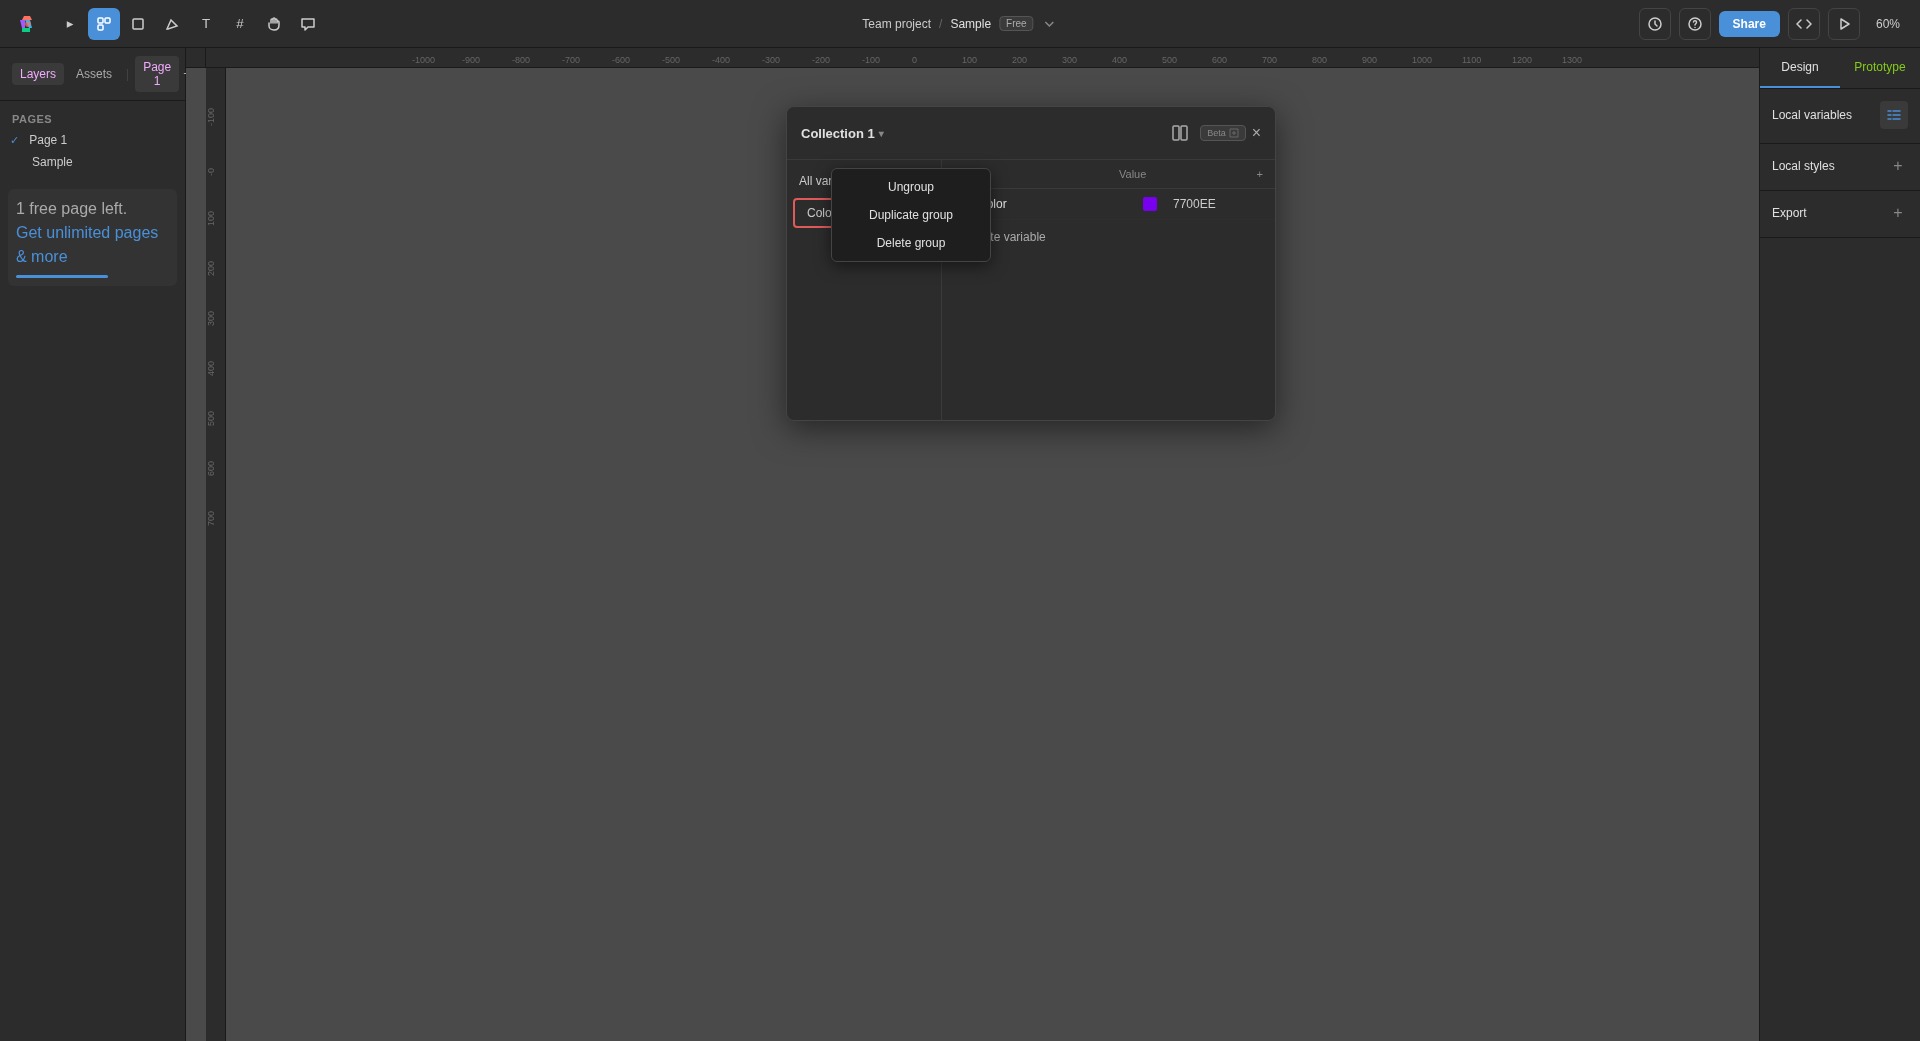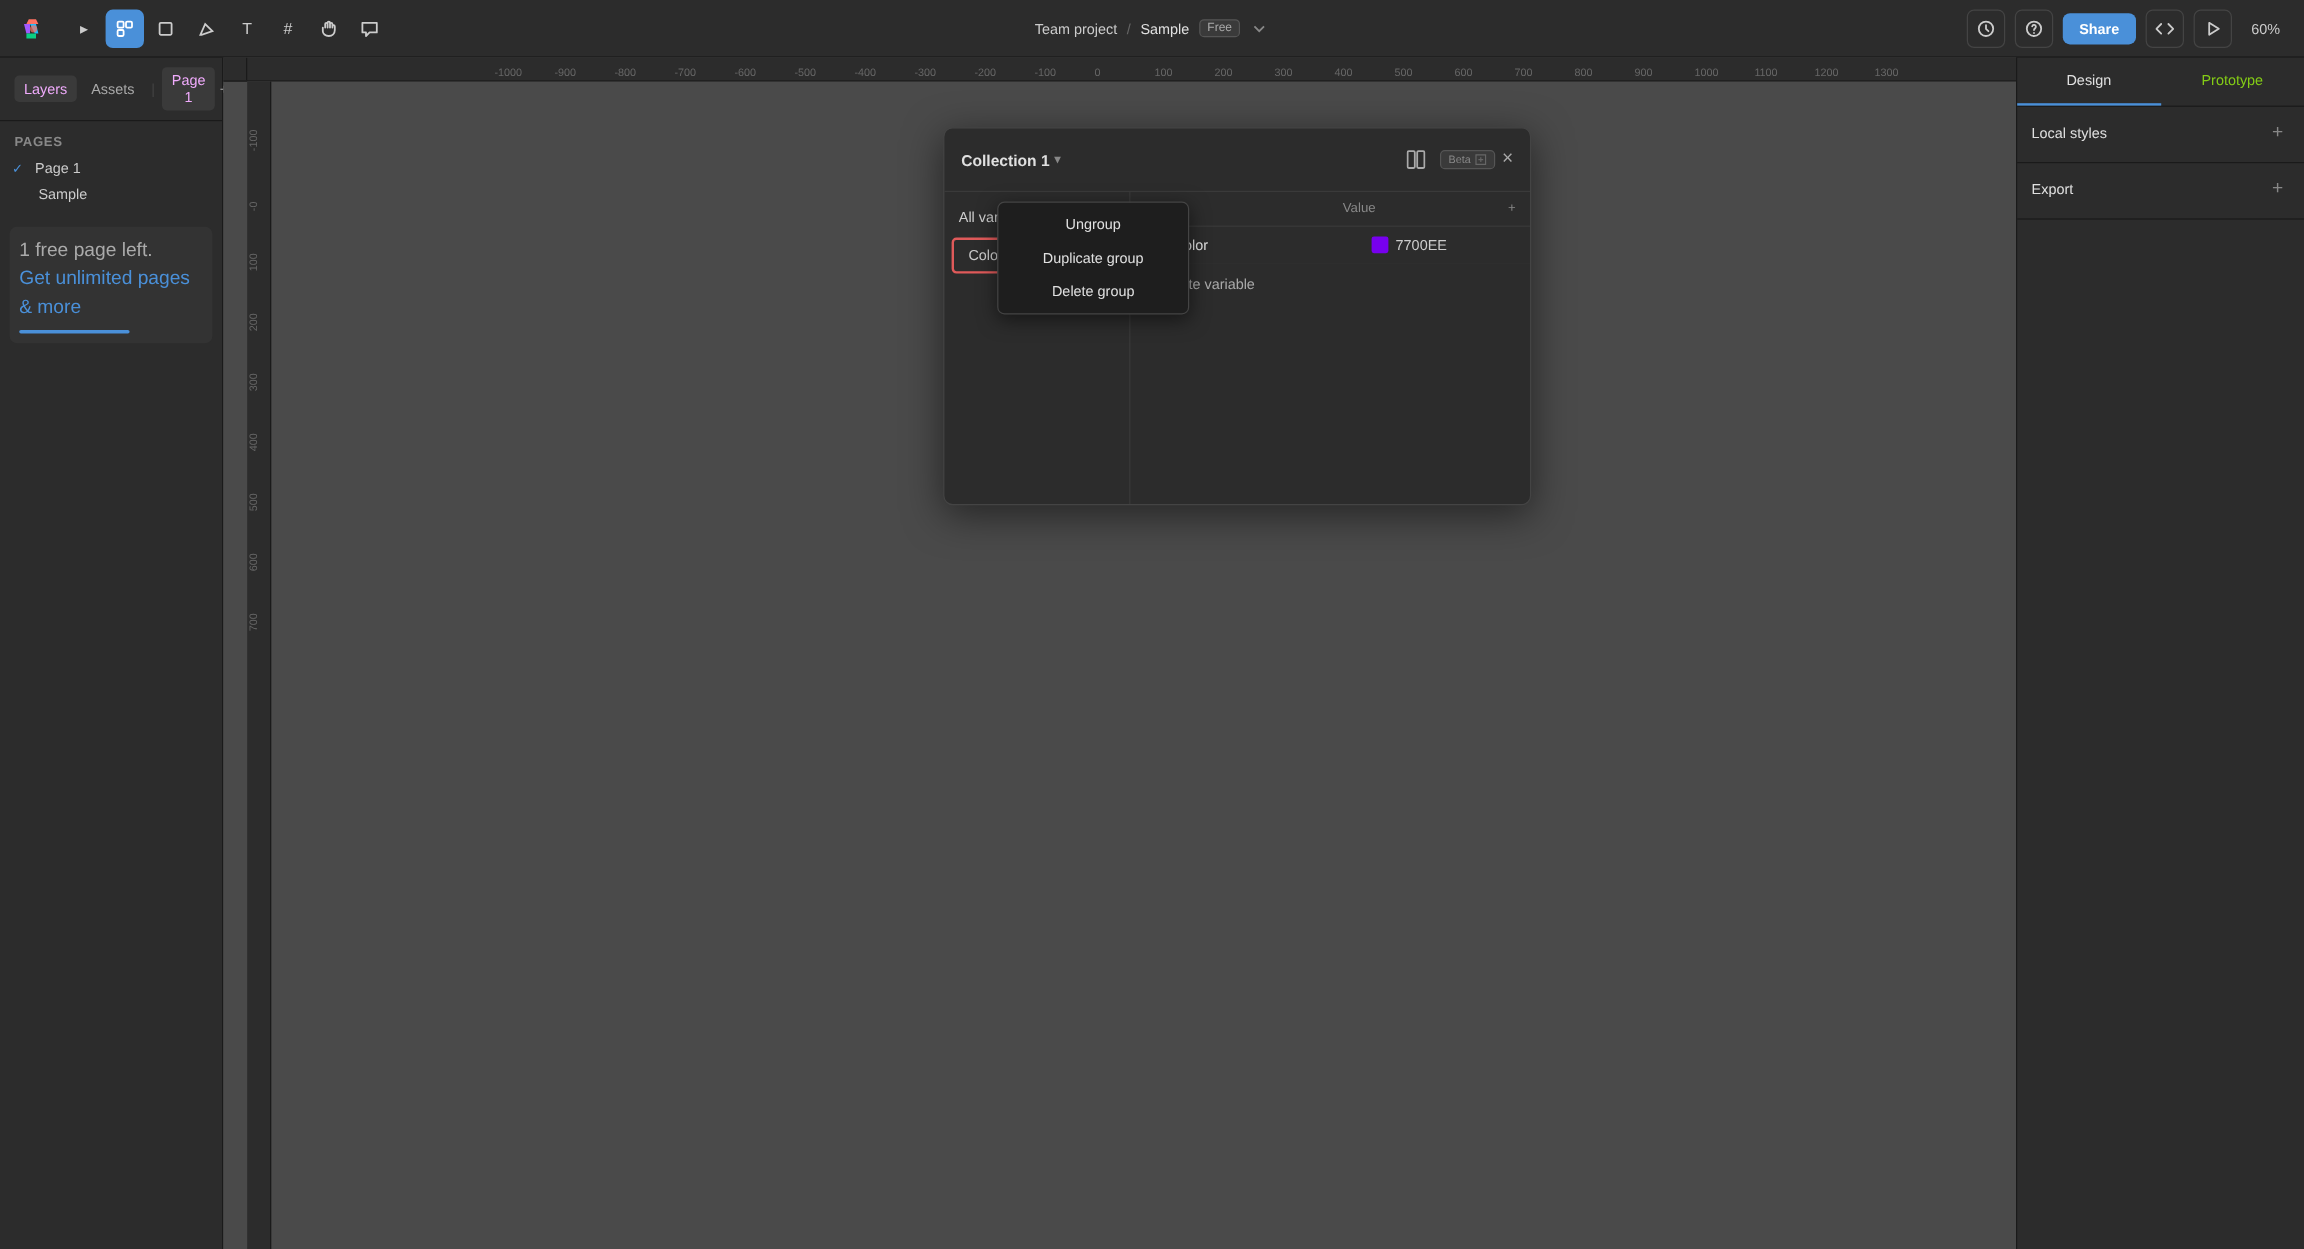--- a/index.html
+++ b/index.html
@@ -117,40 +117,40 @@
     .col-name { flex: 1; }
     .col-value { width: 120px; }
     .col-add { width: 24px; display: flex; justify-content: flex-end; }
 
     .variable-row {
       display: flex; align-items: center; padding: 6px 12px; border-bottom: 1px solid #2e2e2e;
       font-size: 12px; color: #ccc;
     }
     .var-icon { width: 18px; height: 18px; margin-right: 6px; display: flex; align-items: center; justify-content: center; color: #888; }
     .var-name { flex: 1; color: #e0e0e0; }
-    .var-value-cell { width: 120px; display: flex; align-items: center; gap: 6px; }
+    .var-value-cell { width: 120px; display: flex; align-items: center; gap: 16px; }
     .color-swatch { width: 14px; height: 14px; border-radius: 2px; flex-shrink: 0; }
     .create-variable-row {
       padding: 10px 12px; display: flex; align-items: center; gap: 6px;
       cursor: pointer; color: #aaa; font-size: 12px;
     }
 
     
     .context-menu {
       position: absolute; top: 120px; left: 645px;
       background: #1e1e1e; border: 1px solid #444; border-radius: 6px;
       box-shadow: 0 4px 16px rgba(0,0,0,0.5); z-index: 200; width: 160px;
       padding: 4px 0;
     }
     .context-menu-item {
       padding: 7px 14px; cursor: pointer; font-size: 12px; color: #e0e0e0; text-align: center;
     }
 
     
-    .right-panel { width: 240px; background: #2c2c2c; border-left: 1px solid #1a1a1a; display: flex; flex-direction: column; }
+    .right-panel { width: 161px; background: #2c2c2c; border-left: 1px solid #1a1a1a; display: flex; flex-direction: column; }
     .right-tabs { display: flex; border-bottom: 1px solid #1a1a1a; }
     .right-tab {
       flex: 1; text-align: center; padding: 12px 8px; cursor: pointer;
       font-size: 12px; color: #84cc16; border: none; background: transparent;
       border-bottom: 2px solid transparent;
     }
     .right-tab.active { color: #e0e0e0; border-bottom: 2px solid #4a90d9; }
 
     .right-section { padding: 12px; border-bottom: 1px solid #1a1a1a; }
     .right-section-label { font-size: 11px; color: #888; margin-bottom: 8px; font-weight: 600; }
@@ -407,20 +407,30 @@
     </div>
   </div>
 
   <div class="right-panel">
     <div class="right-tabs">
       <button class="right-tab active">Design</button>
       <button class="right-tab">Prototype</button>
     </div>
 
 
+    <div class="right-section">
+      <div class="right-section-row">
+        <span class="right-section-title">Local variables</span>
+        <div class="local-variables-btn">
+          <svg width="16" height="16" viewBox="0 0 16 16" fill="none">
+              <path d="M2 4h3M2 8h3M2 12h3M7 4h7M7 8h7M7 12h7" stroke="#4a90d9" stroke-width="1.5" stroke-linecap="round"></path>
+            </svg>
+        </div>
+      </div>
+    </div>
 
     <div class="right-section">
       <div class="right-section-row">
         <span class="right-section-title">Local styles</span>
         <div class="right-section-add">+</div>
       </div>
     </div>
 
     <div class="right-section">
       <div class="right-section-row">

